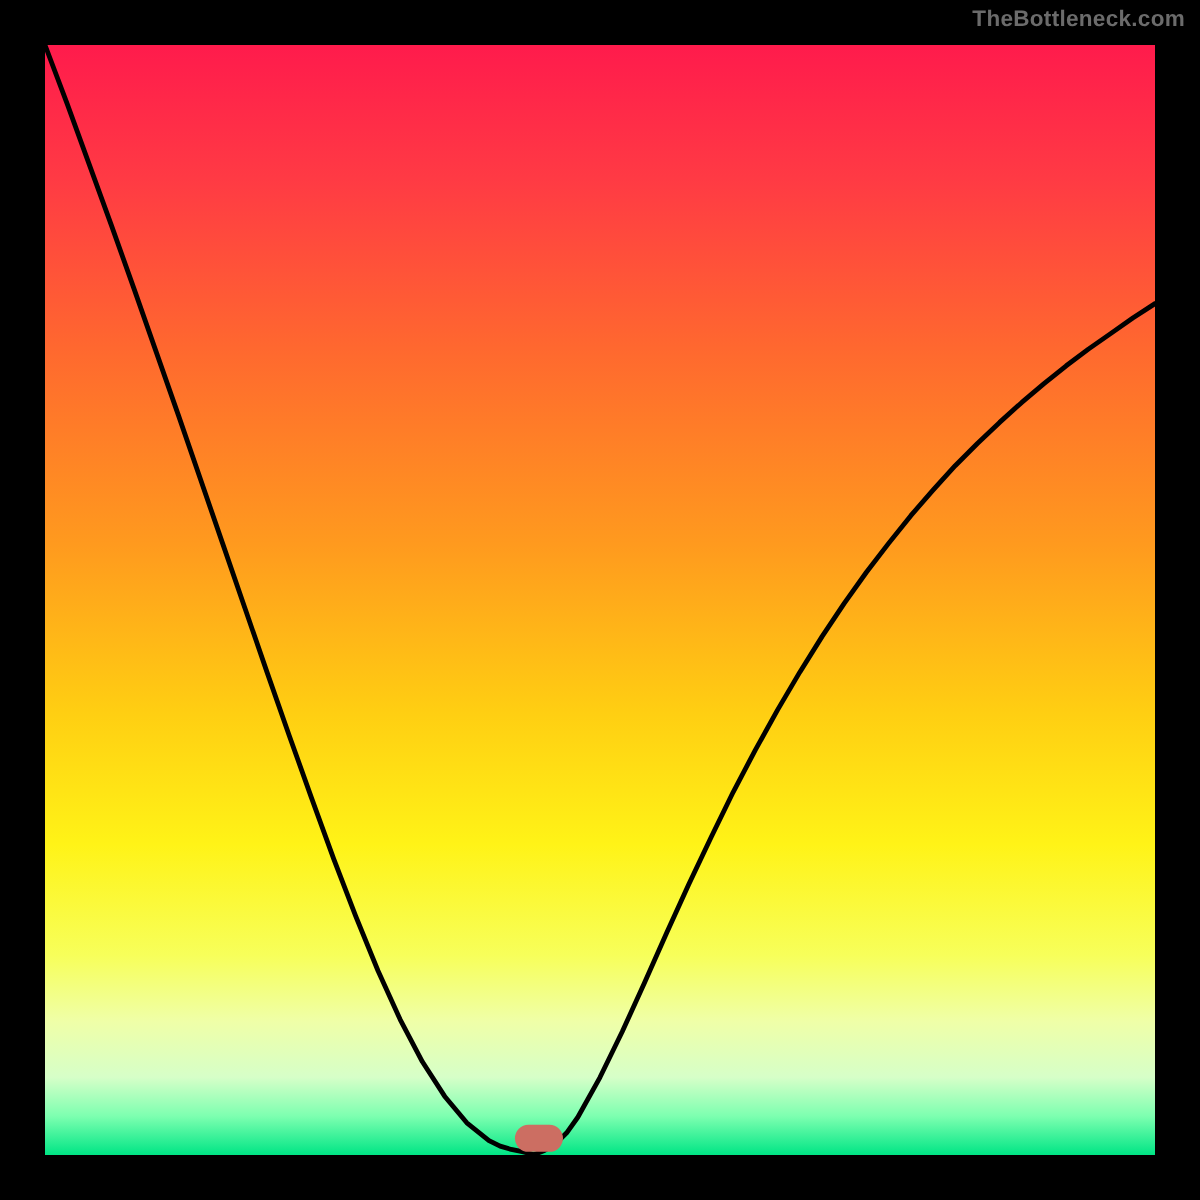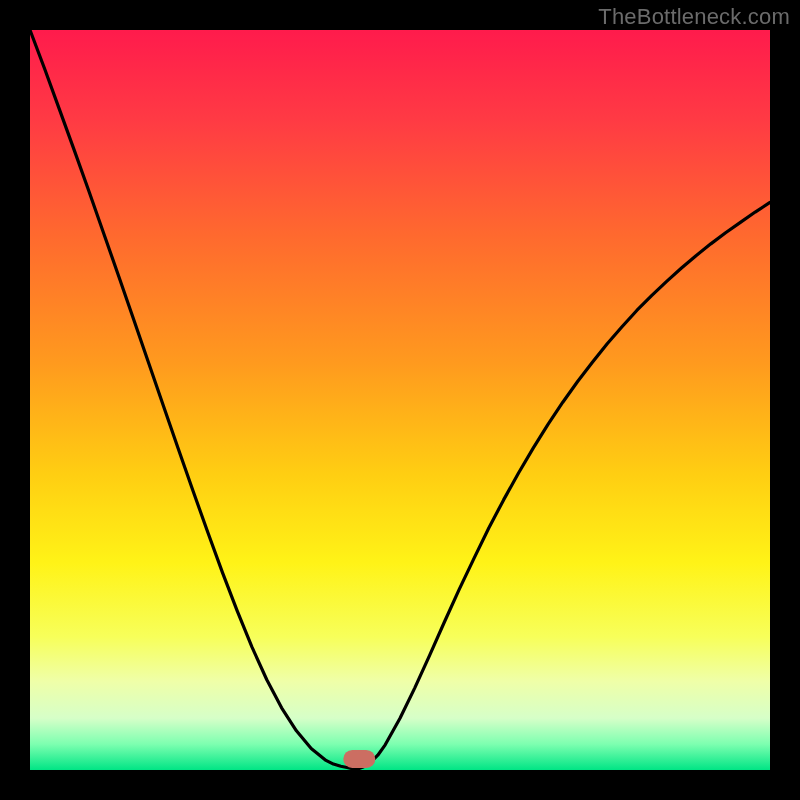--- a/index.html
+++ b/index.html
@@ -17,22 +17,22 @@
     top: 0;
     width: 800px;
     height: 800px;
     background: #000;
   }
   .watermark {
     position: absolute;
     top: 4px;
     right: 10px;
     color: #6b6b6b;
-    font-size: 22px;
-    font-weight: 400;
+    font-size: 15px;
+    font-weight: 700;
     letter-spacing: 0.2px;
     z-index: 50;
   }
   svg.plot {
     position: absolute;
     left: 0;
     top: 0;
     width: 800px;
     height: 800px;
   }

